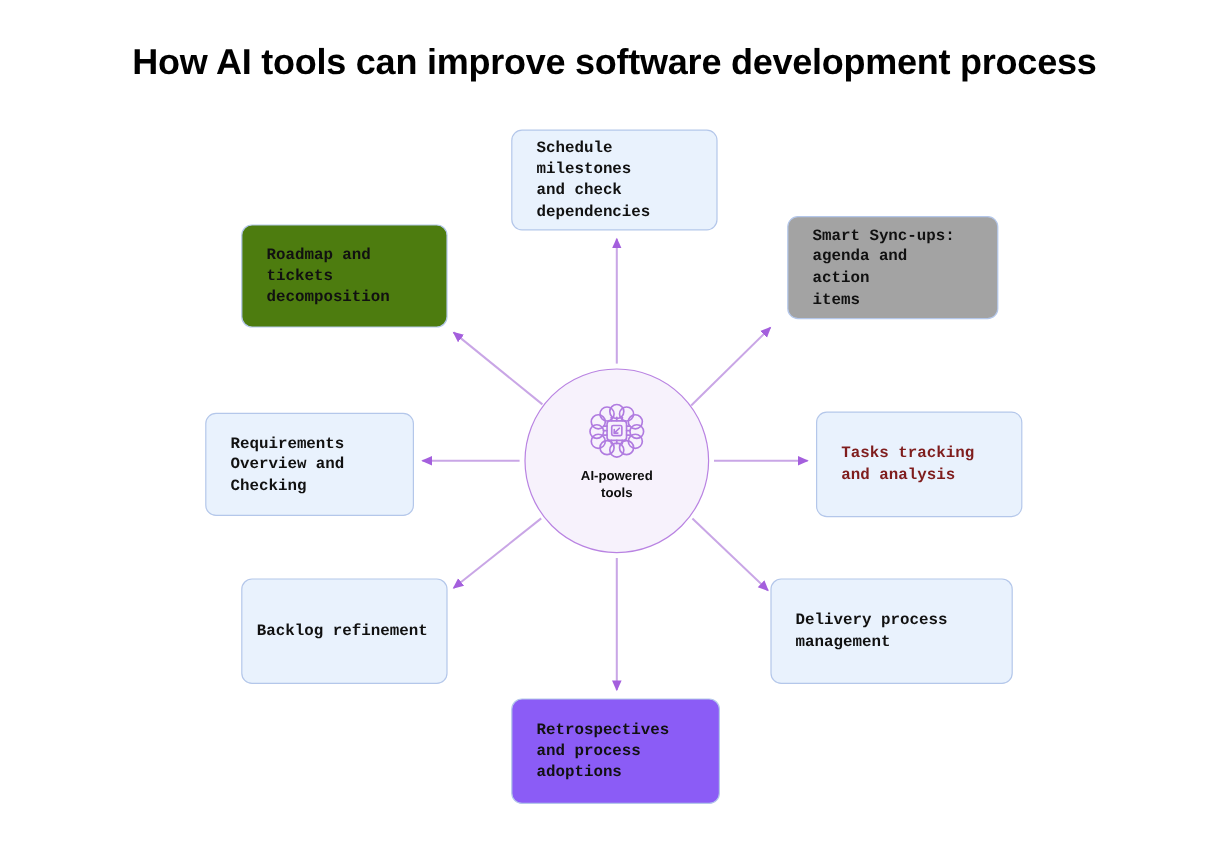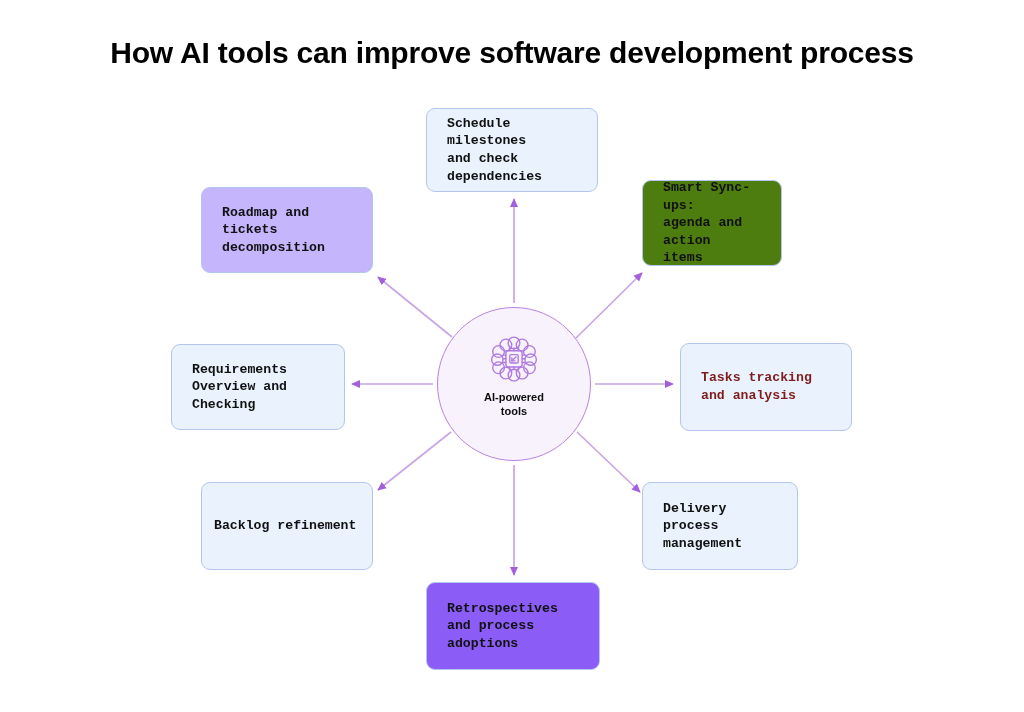--- a/index.html
+++ b/index.html
@@ -154,43 +154,43 @@
     </svg>
     <div id="hub-label">AI-powered
 tools</div>
   </div>
 
 <div class="node-box" style="left: 426px; top: 108px; width: 172px; height: 84px; background: rgb(233, 242, 253); border-color: rgb(180, 199, 234);">
       <div class="node-text" style="color: rgb(17, 17, 17);">Schedule milestones
 and check
 dependencies</div>
     </div>
-    <div class="node-box" style="left: 642px; top: 180px; width: 140px; height: 86px; background: #4d7c0f; border-color: rgb(180, 199, 234);">
+    <div class="node-box" style="left: 656px; top: 180px; width: 176px; height: 86px; background: #a3a3a3; border-color: rgb(180, 199, 234);">
       <div class="node-text" style="color: rgb(17, 17, 17);">Smart Sync-ups:
 agenda and action
 items</div>
     </div>
     <div class="node-box" style="left: 680px; top: 343px; width: 172px; height: 88px; background: rgb(233, 242, 253); border-color: rgb(180, 199, 234);">
       <div class="node-text" style="color: #7f1d1d;">Tasks tracking
 and analysis</div>
     </div>
-    <div class="node-box" style="left: 642px; top: 482px; width: 156px; height: 88px; background: rgb(233, 242, 253); border-color: rgb(180, 199, 234);">
+    <div class="node-box" style="left: 642px; top: 482px; width: 202px; height: 88px; background: rgb(233, 242, 253); border-color: rgb(180, 199, 234);">
       <div class="node-text" style="color: rgb(17, 17, 17);">Delivery process
 management</div>
     </div>
     <div class="node-box" style="left: 426px; top: 582px; width: 174px; height: 88px; background: #8b5cf6; border-color: rgb(180, 199, 234);">
       <div class="node-text" style="color: rgb(17, 17, 17);">Retrospectives
 and process
 adoptions</div>
     </div>
     <div class="node-box centered-text" style="left: 201px; top: 482px; width: 172px; height: 88px; background: rgb(233, 242, 253); border-color: rgb(180, 199, 234);">
       <div class="node-text" style="color: rgb(17, 17, 17);">Backlog refinement</div>
     </div>
     <div class="node-box" style="left: 171px; top: 344px; width: 174px; height: 86px; background: rgb(233, 242, 253); border-color: rgb(180, 199, 234);">
       <div class="node-text" style="color: rgb(17, 17, 17);">Requirements
 Overview and
 Checking</div>
     </div>
-    <div class="node-box" style="left: 201px; top: 187px; width: 172px; height: 86px; background: #c4b5fd; border-color: rgb(180, 199, 234); justify-content: center;">
+    <div class="node-box" style="left: 201px; top: 187px; width: 172px; height: 86px; background: #4d7c0f; border-color: rgb(180, 199, 234); justify-content: center;">
       <div class="node-text" style="color: rgb(17, 17, 17);">Roadmap and tickets
 decomposition</div>
     </div>
   </div>
 
 </body></html>

